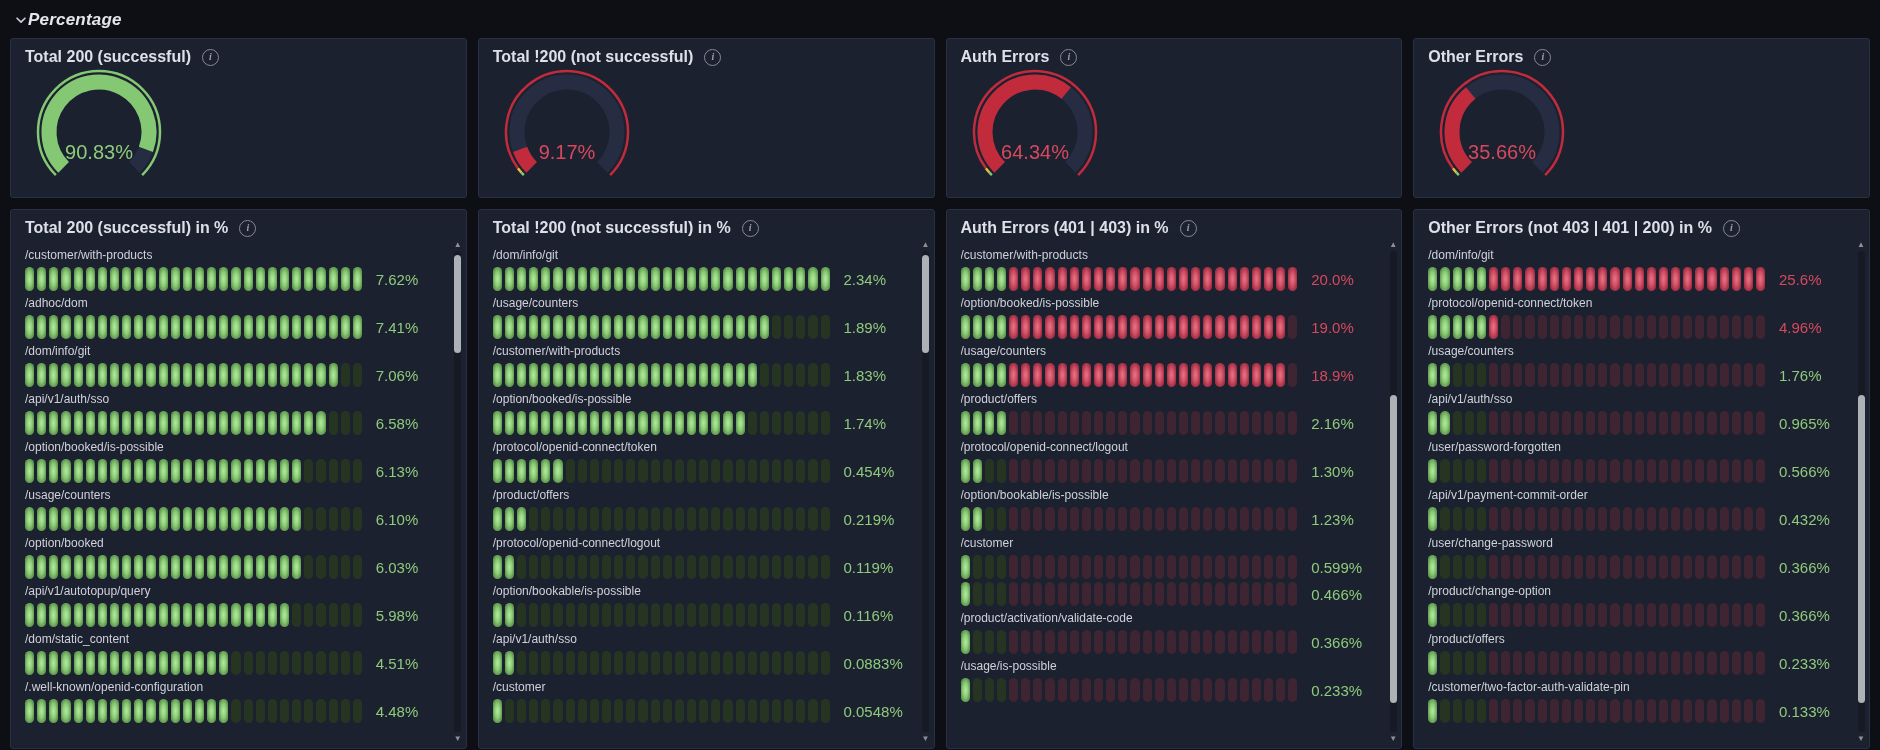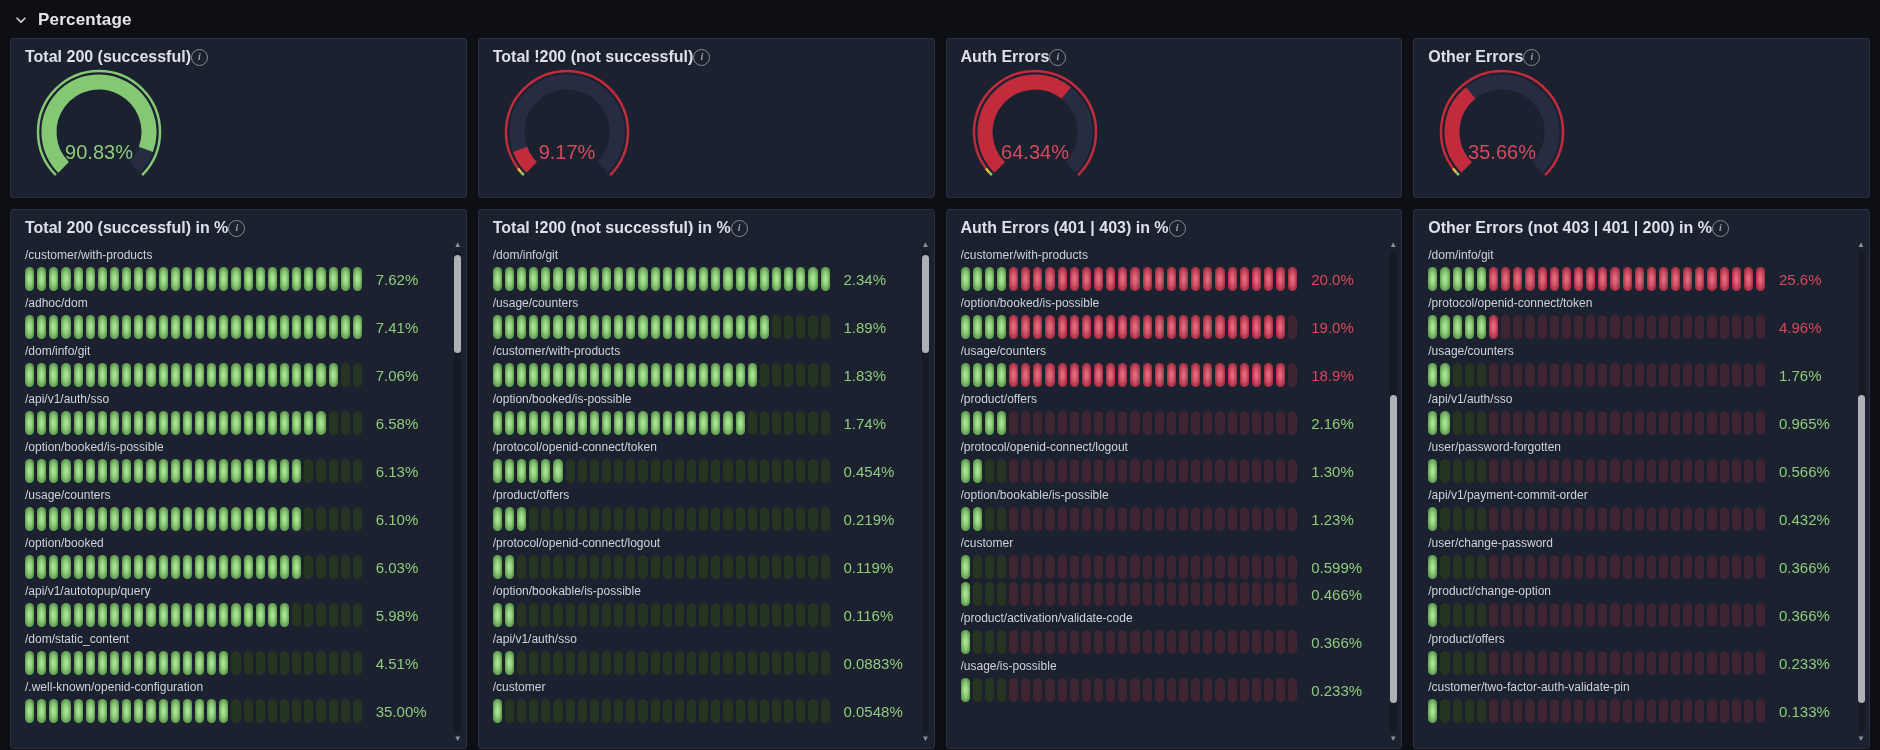--- a/index.html
+++ b/index.html
@@ -3,30 +3,30 @@
 <meta charset="utf-8">
 <style>
   html,body{margin:0;padding:0;}
   body{
     width:1880px;height:750px;overflow:hidden;
     background:#0d0f15;
     font-family:"Liberation Sans",sans-serif;
     -webkit-font-smoothing:antialiased;
   }
   
-  .section-header{display:flex;align-items:center;gap:10px;padding:7px 12px 5px 14px;height:26px;}
+  .section-header{display:flex;align-items:center;gap:0;padding:7px 12px 5px 14px;height:26px;font-style:italic;}
   .chev{display:flex;align-items:center;cursor:pointer;}
   .section-title{color:#e4e6eb;font-size:17px;font-weight:700;letter-spacing:.2px;cursor:pointer;}
   
   .grid{display:grid;grid-template-columns:repeat(4,1fr);gap:11px;padding:0 10px;}
   .grid-bars{margin-top:11px;}
   .panel{background:#1c2130;border:1px solid #2a3044;border-radius:3px;position:relative;box-sizing:border-box;}
   .gauge-panel{height:160px;}
   .bar-panel{height:540px;overflow:hidden;}
-  .panel-header{display:flex;align-items:center;padding:9px 6px 0 14px;}
+  .panel-header{display:flex;align-items:center;gap:11px;padding:9px 6px 0 14px;}
   .panel-title{color:#dde0e8;font-size:16px;font-weight:600;white-space:nowrap;cursor:pointer;}
   .info{width:15px;height:15px;min-width:15px;border:1px solid #868b93;border-radius:50%;
         color:#9aa0a8;font-size:10px;line-height:10px;display:flex;align-items:center;justify-content:center;
         font-weight:700;font-family:"Liberation Serif",serif;font-style:italic;cursor:pointer;}
   
   .gauge-wrap{position:absolute;left:0;right:0;top:26px;bottom:2px;display:flex;align-items:center;justify-content:flex-start;}
   
   .lcd-body{padding:9px 16px 0 14px;}
   .lcd-row{margin-bottom:3px;}
   .lcd-label{color:#ced2da;font-size:12px;line-height:18px;margin-bottom:3px;white-space:nowrap;overflow:hidden;}
@@ -491,21 +491,21 @@
                 <div class="cell c-off-g"></div>
                 <div class="cell c-off-g"></div>
                 <div class="cell c-off-g"></div>
                 <div class="cell c-off-g"></div>
                 <div class="cell c-off-g"></div>
                 <div class="cell c-off-g"></div>
                 <div class="cell c-off-g"></div>
                 <div class="cell c-off-g"></div>
                 <div class="cell c-off-g"></div>
               </div>
-      <div class="lcd-val v-g">35.00%</div>
+      <div class="lcd-val v-g">4.48%</div>
     </div>
   </div>
 </div>
     <div class="scrollbar">
       <span class="sb-arrow">▲</span>
       <div class="sb-track">
         <div class="sb-thumb" style="top: 4px; height: 98px;"></div>
       </div>
       <span class="sb-arrow">▼</span>
     </div>

